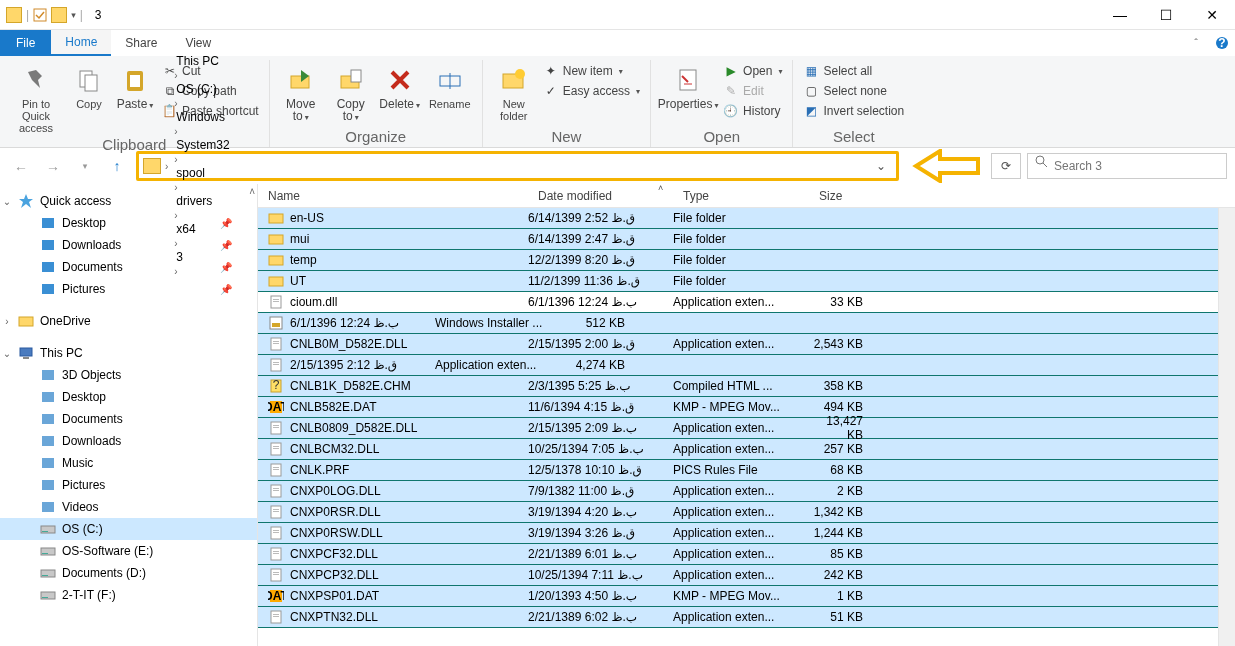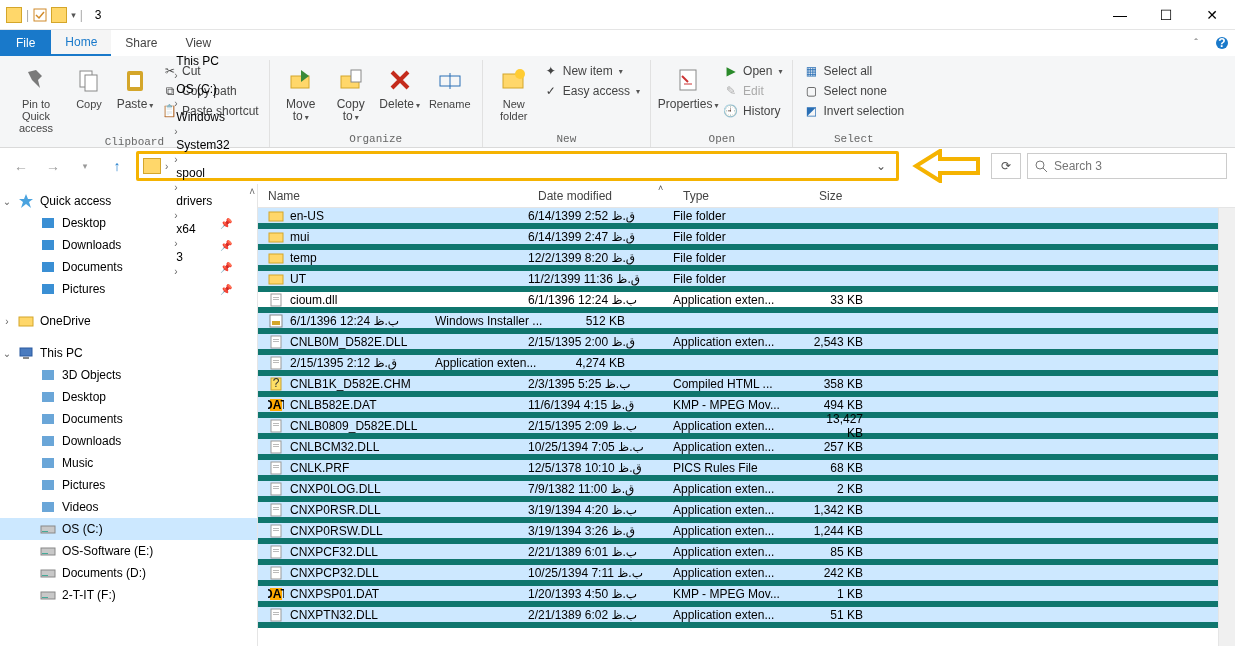--- a/index.html
+++ b/index.html
@@ -19,62 +19,62 @@
 .tabsrow .tab { padding: 0 14px; display: flex; align-items: center; color: #444; }
 .tabsrow .tab.active { border-bottom: 2px solid #1979ca; color: #1979ca; background:#f5f5f5; }
 .tabsrow .spacer { flex: 1; }
 .tabsrow .help { width: 26px; display: flex; align-items: center; justify-content: center; color: #1979ca; font-size: 14px; }
 .tabsrow .collapse { width: 26px; display: flex; align-items: center; justify-content: center; color: #666; font-size: 11px; }
 
 
 .ribbon { height: 92px; background: #f5f6f7; border-bottom: 1px solid #dadada; display: flex; padding: 4px 0 0 0; }
 .rgroup { border-right: 1px solid #e1e1e1; padding: 0 8px; display: flex; flex-direction: column; }
 .rgroup .body { flex: 1; display: flex; align-items: flex-start; gap: 4px; }
-.rgroup .label { text-align: center; font-size: 11px; color: #666; padding: 2px 0; font-family: Liberation Mono, monospace; }
+.rgroup .label { text-align: center; font-size: 15px; color: #666; padding: 2px 0; }
 .bigbtn { display: flex; flex-direction: column; align-items: center; gap: 2px; width: 56px; padding-top: 4px; }
 .bigbtn .ico { width: 32px; height: 32px; display: flex; align-items: center; justify-content: center; }
 .bigbtn .lbl { font-size: 11px; text-align: center; line-height: 12px; color: #444; }
 .smallcol { display: flex; flex-direction: column; gap: 2px; padding-top: 2px; }
 .smallrow { display: flex; align-items: center; gap: 4px; font-size: 11px; color: #444; padding: 1px 2px; white-space: nowrap; }
 .smallrow .sico { width: 16px; height: 16px; display:flex; align-items:center; justify-content:center; }
 .chev { font-size: 8px; margin-left: 2px; color:#555; }
 
 
 .addrrow { height: 36px; display: flex; align-items: center; padding: 0 8px; gap: 6px; background:#fff; }
 .navbtn { width: 26px; height: 26px; display: flex; align-items: center; justify-content: center; color: #999; font-size:14px; }
 .navbtn.enabled { color: #1979ca; }
 .breadcrumb { flex: 1; border: 3px solid #f5b301; border-radius: 2px; height: 30px; display: flex; align-items: center; padding: 0 4px; gap: 2px; }
 .breadcrumb .ficon { width: 18px; height: 16px; background: #ffd76a; border: 1px solid #d4a62a; flex-shrink:0; }
 .breadcrumb .crumb { display: flex; align-items: center; color: #000; padding: 0 4px; }
 .breadcrumb .sep { color: #666; padding: 0 2px; font-size: 10px; }
 .breadcrumb .dd { margin-left: auto; color: #555; padding: 0 6px; }
 .arrow-callout { width: 80px; height: 36px; display:flex; align-items:center; justify-content:center; }
 .refresh { width: 30px; height: 26px; border: 1px solid #ccc; display: flex; align-items: center; justify-content: center; color:#555; }
-.search { width: 200px; height: 26px; border: 1px solid #ccc; display: flex; align-items: center; padding: 0 6px; gap: 6px; color: #777; }
+.search { width: 200px; height: 26px; border: 1px solid #ccc; display: flex; padding: 0 6px; gap: 6px; color: #777; }
 .search .sico { width:14px; height:14px; }
 
 
 .main { display: flex; height: calc(646px - 30px - 26px - 92px - 36px); }
 .navpane { width: 258px; border-right: 1px solid #e5e5e5; overflow-y: auto; padding-top: 6px; position:relative; }
 .navpane .scrollarrow{ position:absolute; top:2px; right:2px; font-size:10px; color:#666;}
 .navitem { display: flex; align-items: center; gap: 6px; padding: 3px 6px 3px 22px; color: #000; }
 .navitem .pin { margin-left: auto; color: #888; font-size: 10px; padding-right: 18px; }
 .navitem.l1 { padding-left: 14px; font-weight: normal; }
 .navitem.l2 { padding-left: 40px; }
 .navitem.selected { background: #cce8ff; }
 .navico { width: 16px; height: 16px; flex-shrink: 0; }
 .spacer8 { height: 10px; }
 .expico { width:10px; text-align:center; color:#666; font-size:10px; margin-left:-12px; }
 
 .content { flex: 1; display: flex; flex-direction: column; }
 .colhdr { height: 24px; display: flex; align-items: center; border-bottom: 1px solid #e5e5e5; color: #444; position:relative; }
 .colhdr .col { padding: 0 10px; border-right: 1px solid transparent; }
 .colhdr .sortind { position:absolute; left: 400px; top:-1px; font-size:9px; color:#555; }
 .filelist { flex: 1; overflow-y: auto; }
-.filerow { height: 21px; display: flex; align-items: center; background: #cde8ff; border-bottom: 6px solid #0f766e; }
+.filerow { height: 21px; display: flex; align-items: center; background: #cde8ff; border-bottom: 1px solid #0f766e; }
 .filerow.nosel { background: #fff; }
 .filerow .ficon2 { width: 16px; height: 16px; margin: 0 6px 0 10px; flex-shrink: 0; }
 .filerow .name { width: 238px; overflow: hidden; text-overflow: ellipsis; white-space: nowrap; }
 .filerow .date { width: 145px; color: #000; white-space: nowrap; }
 .filerow .type { width: 136px; color: #000; overflow: hidden; text-overflow: ellipsis; white-space: nowrap; }
 .filerow .size { width: 60px; text-align: right; color: #000; padding-right: 6px; }
 
 
 .folder-svg { fill: #ffd76a; stroke: #d4a62a; }
 .scrolltrack { width:17px; background:#f0f0f0; border-left:1px solid #e5e5e5; }

